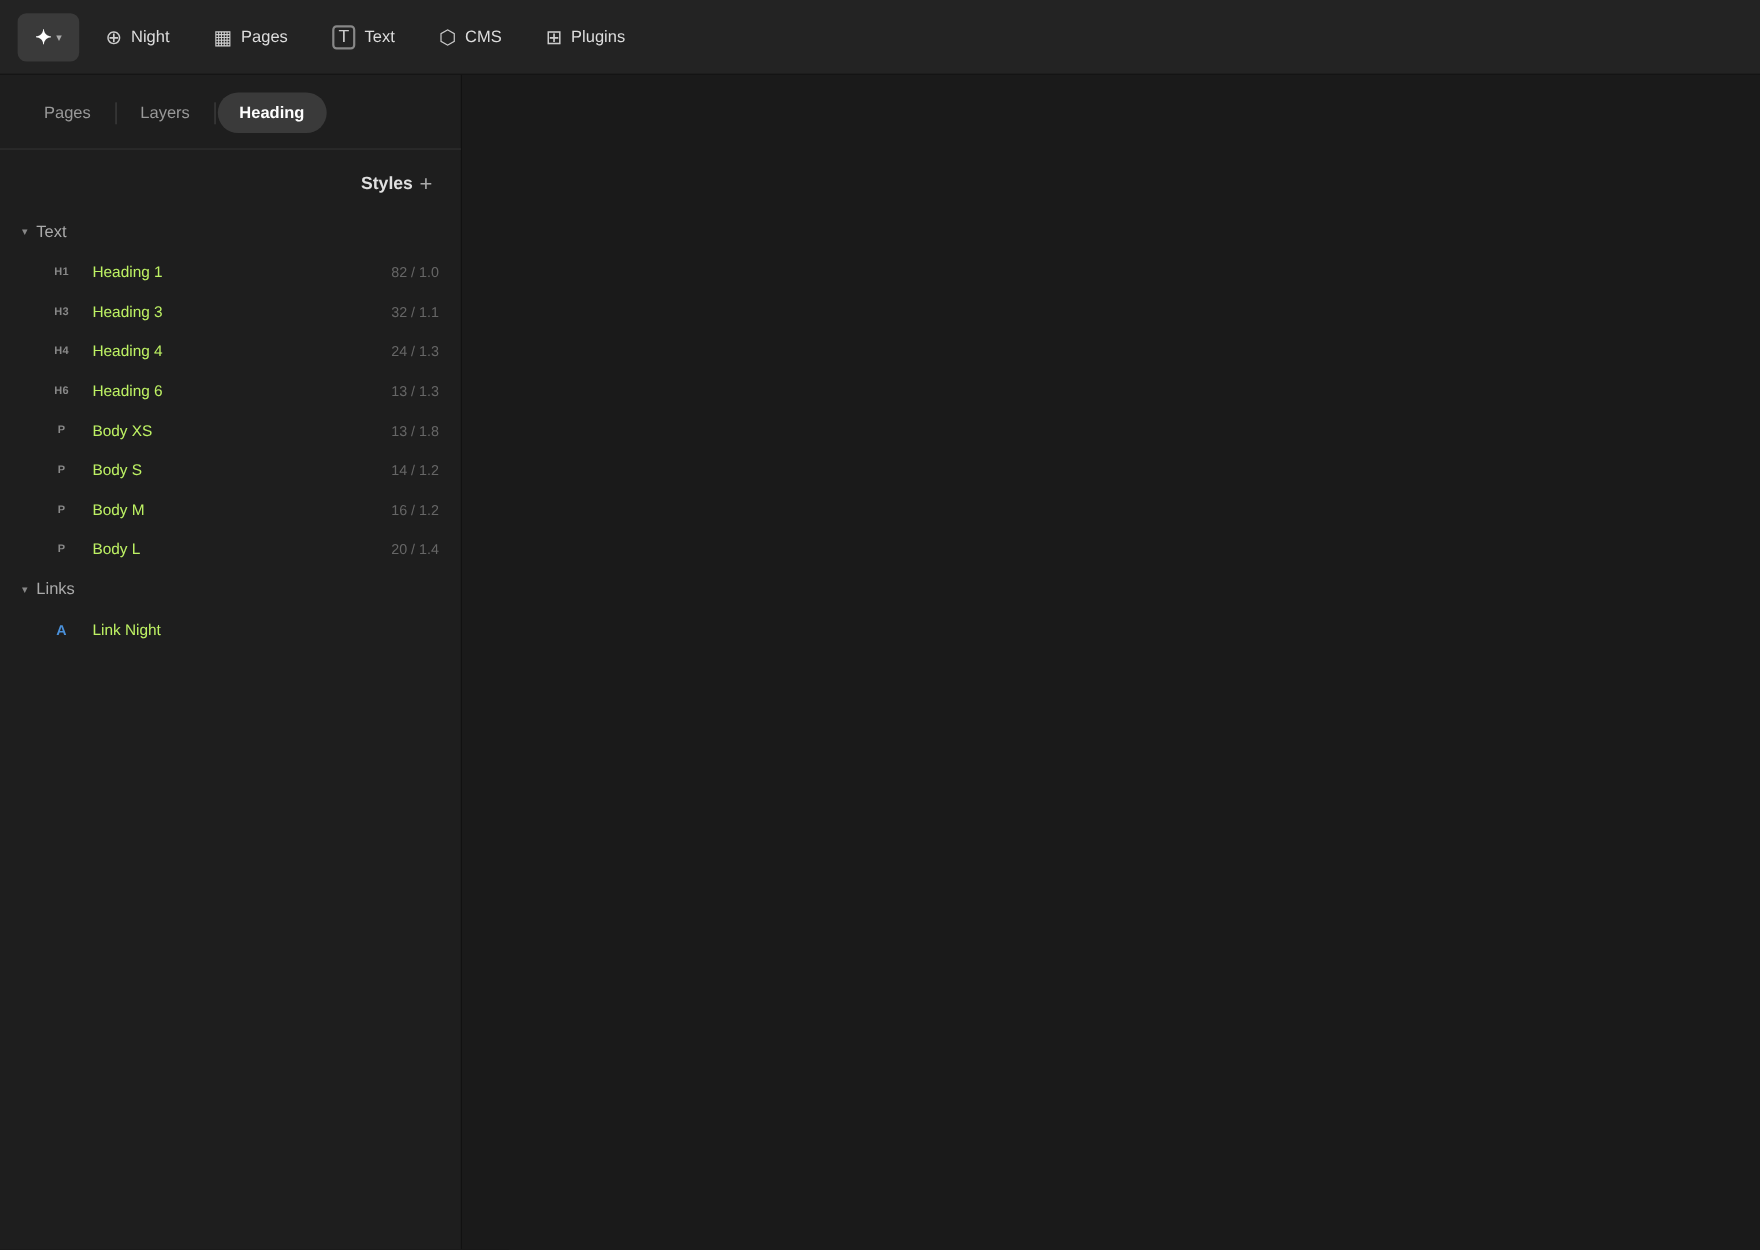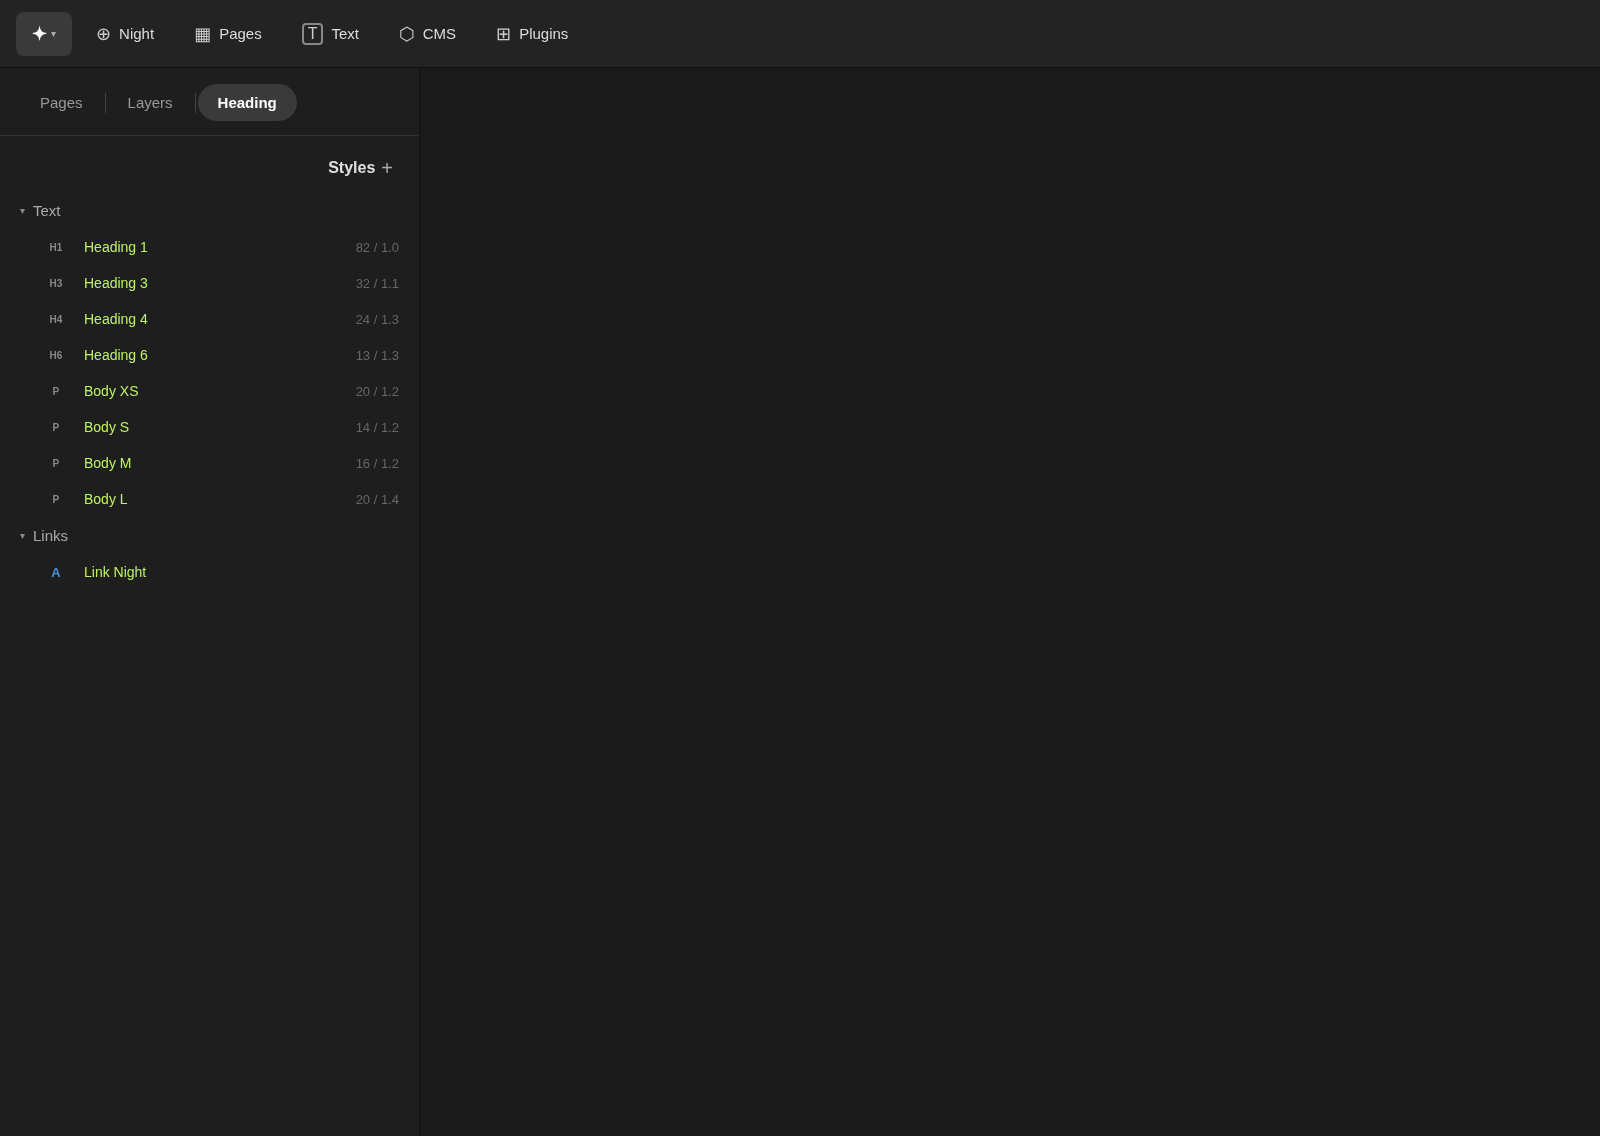--- a/index.html
+++ b/index.html
@@ -269,21 +269,21 @@
           <span class="style-value">24 / 1.3</span>
         </div>
         <div class="style-item">
           <span class="style-tag">H6</span>
           <span class="style-name">Heading 6</span>
           <span class="style-value">13 / 1.3</span>
         </div>
         <div class="style-item">
           <span class="style-tag">P</span>
           <span class="style-name">Body XS</span>
-          <span class="style-value">20 / 1.2</span>
+          <span class="style-value">13 / 1.8</span>
         </div>
         <div class="style-item">
           <span class="style-tag">P</span>
           <span class="style-name">Body S</span>
           <span class="style-value">14 / 1.2</span>
         </div>
         <div class="style-item">
           <span class="style-tag">P</span>
           <span class="style-name">Body M</span>
           <span class="style-value">16 / 1.2</span>

